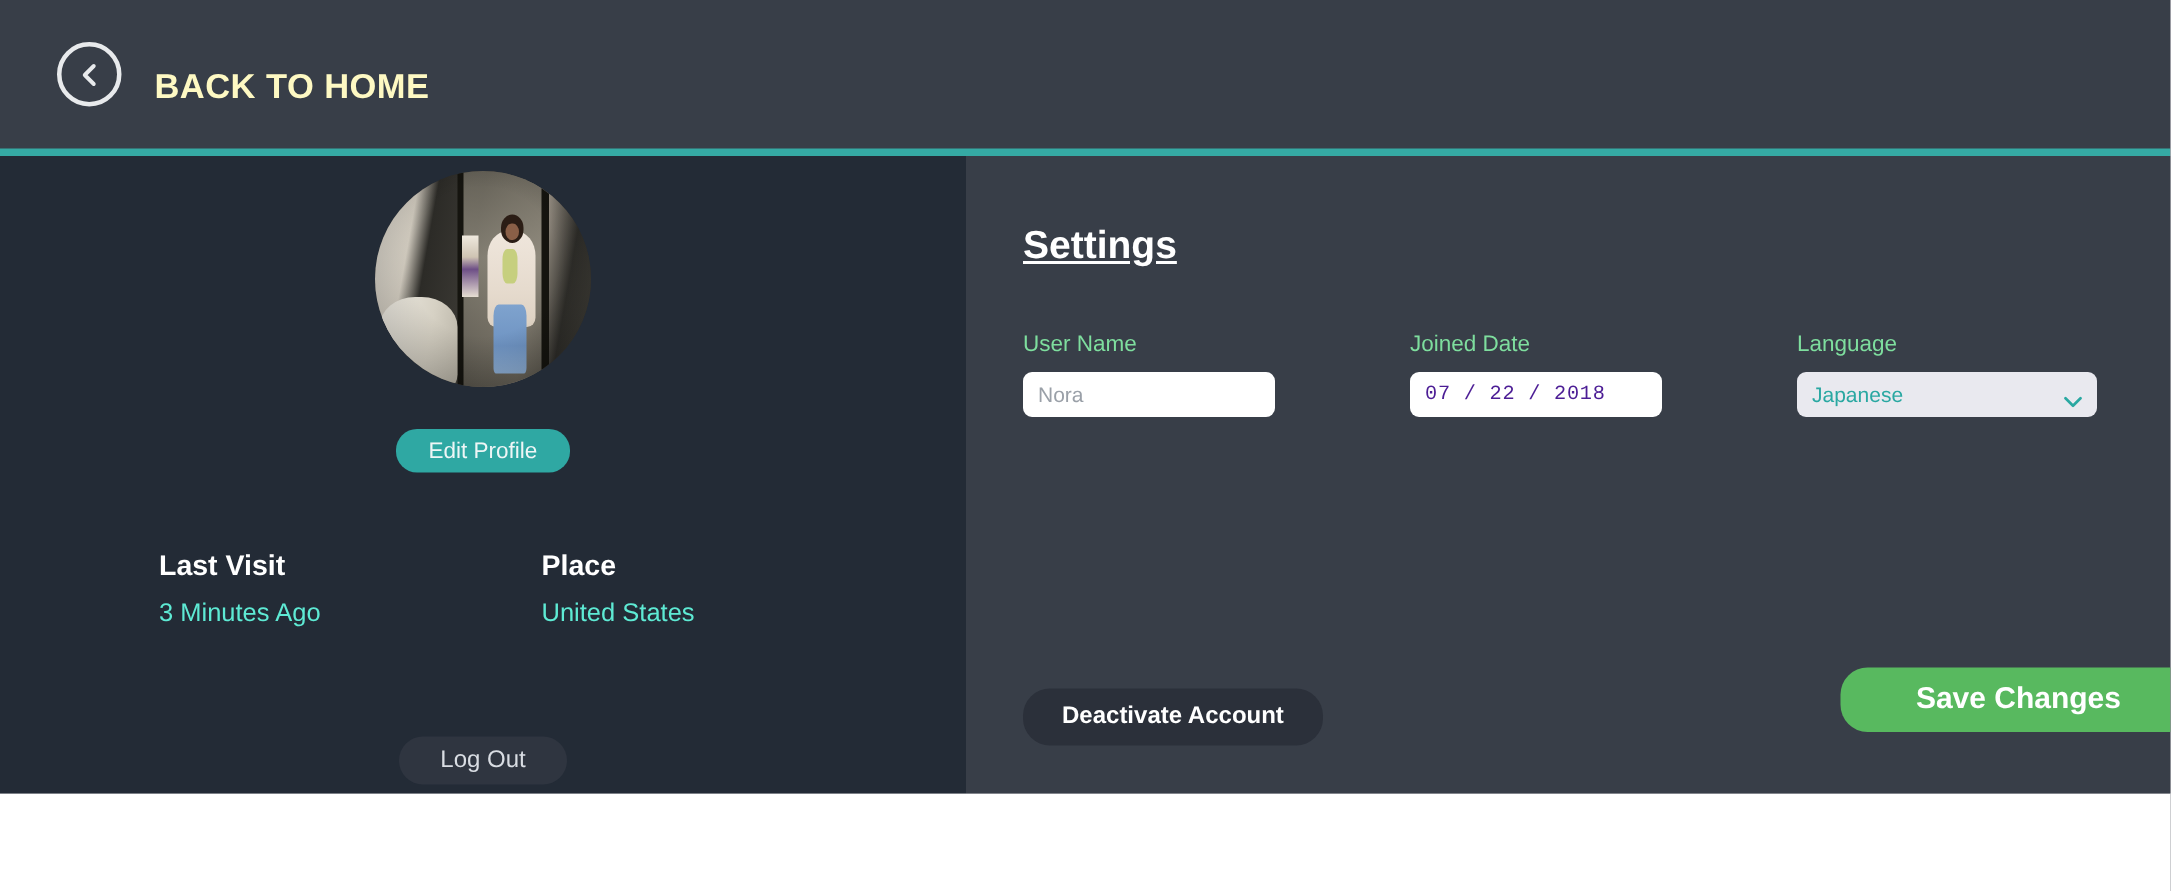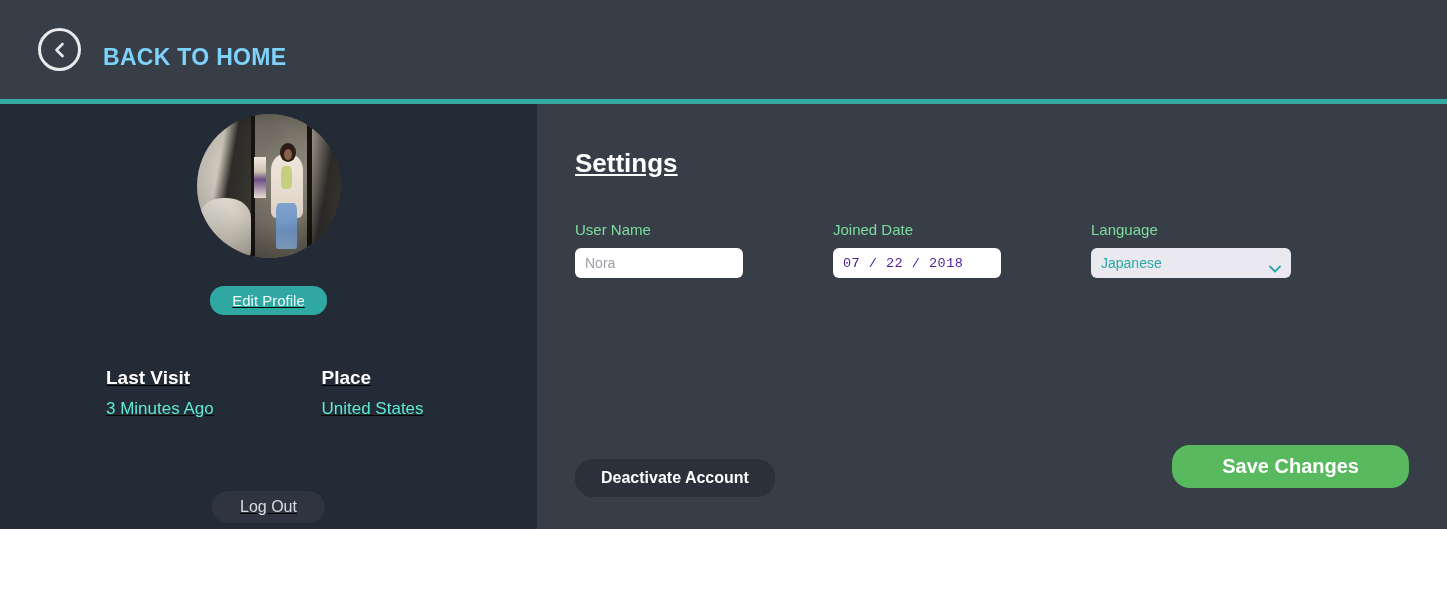--- a/index.html
+++ b/index.html
@@ -45,46 +45,45 @@
     border-radius: 50%;
     display: flex;
     align-items: center;
     justify-content: center;
     box-sizing: border-box;
     flex: 0 0 auto;
   }
   .back-circle svg { display: block; }
   .back-label {
     margin-left: 22px;
-    color: #7dd3fc;
+    color: #fef9c3;
     font-size: 23px;
     font-weight: bold;
     letter-spacing: 0.3px;
     margin-top: 16px;
   }
 
   .teal-bar {
     height: 5px;
     background: #35aaa4;
     width: 100%;
   }
 
   
   .body-split {
     display: flex;
     height: 425px;
   }
 
   
   .sidebar {
-    width: 537px;
+    width: 644px;
     background: #232b36;
     position: relative;
     flex: 0 0 auto;
-    text-decoration: underline;
   }
   .avatar-wrap {
     display: flex;
     justify-content: center;
     padding-top: 10px;
   }
   .avatar {
     width: 144px;
     height: 144px;
     border-radius: 50%;

